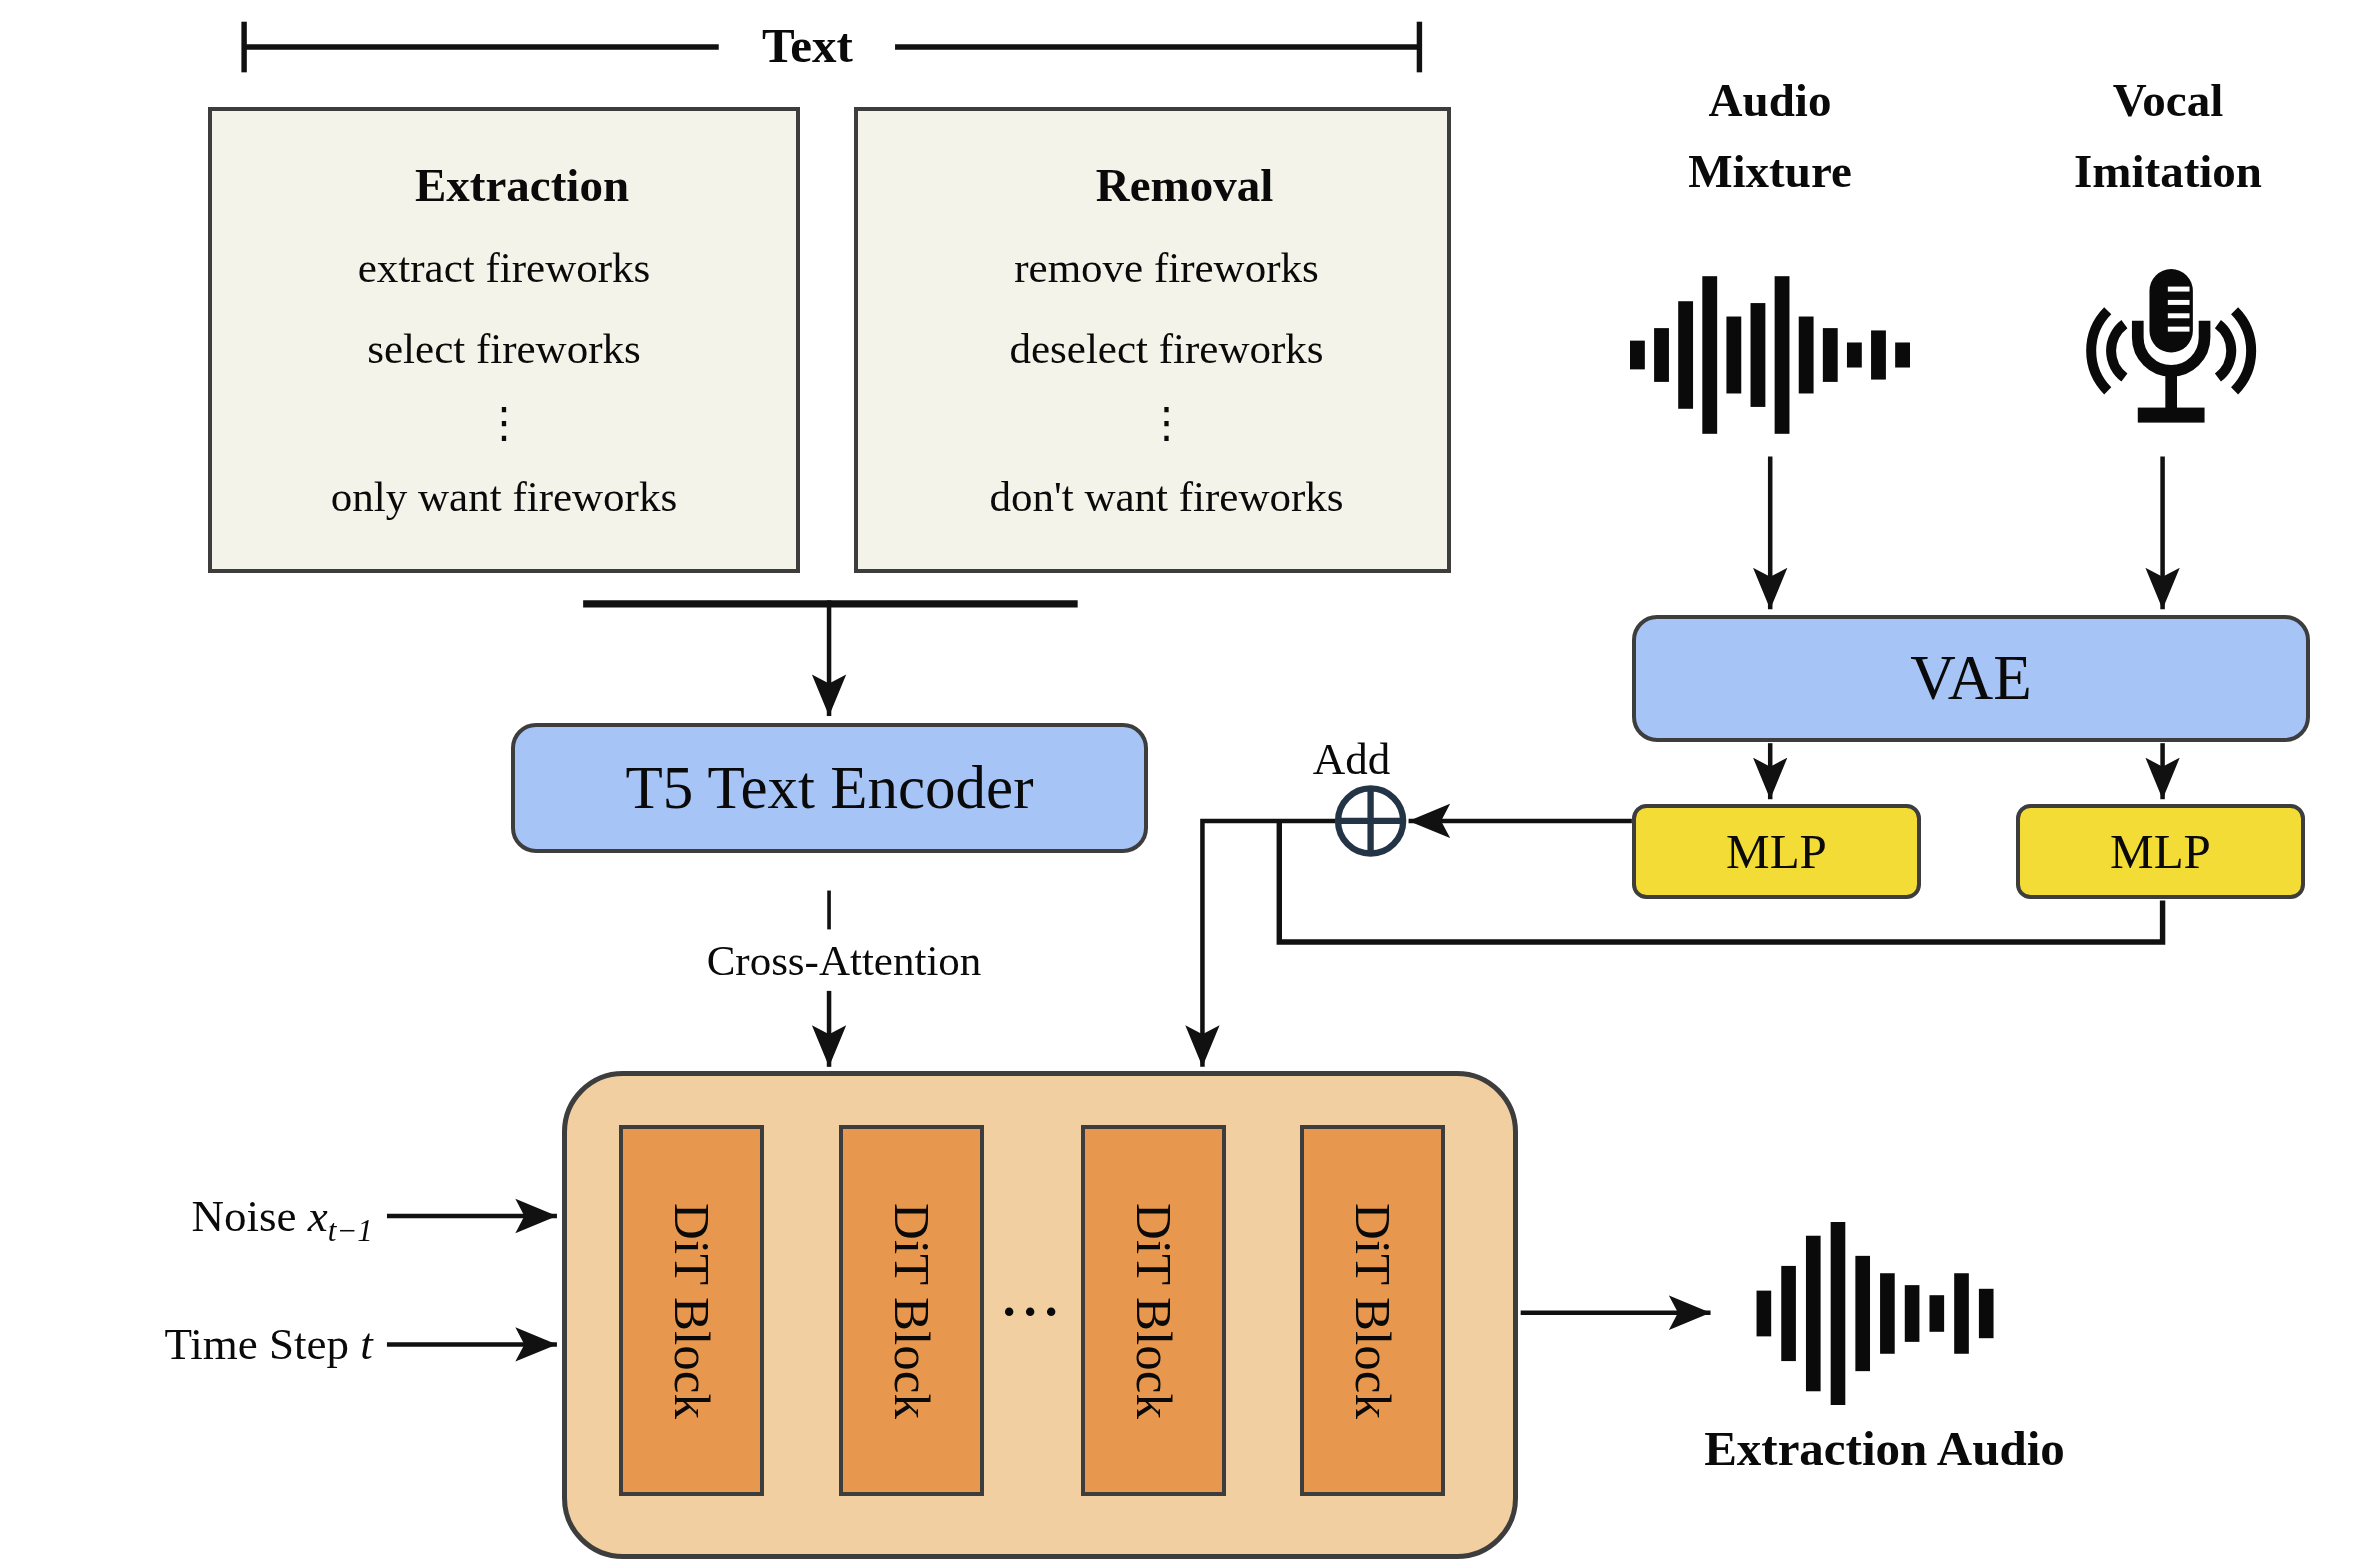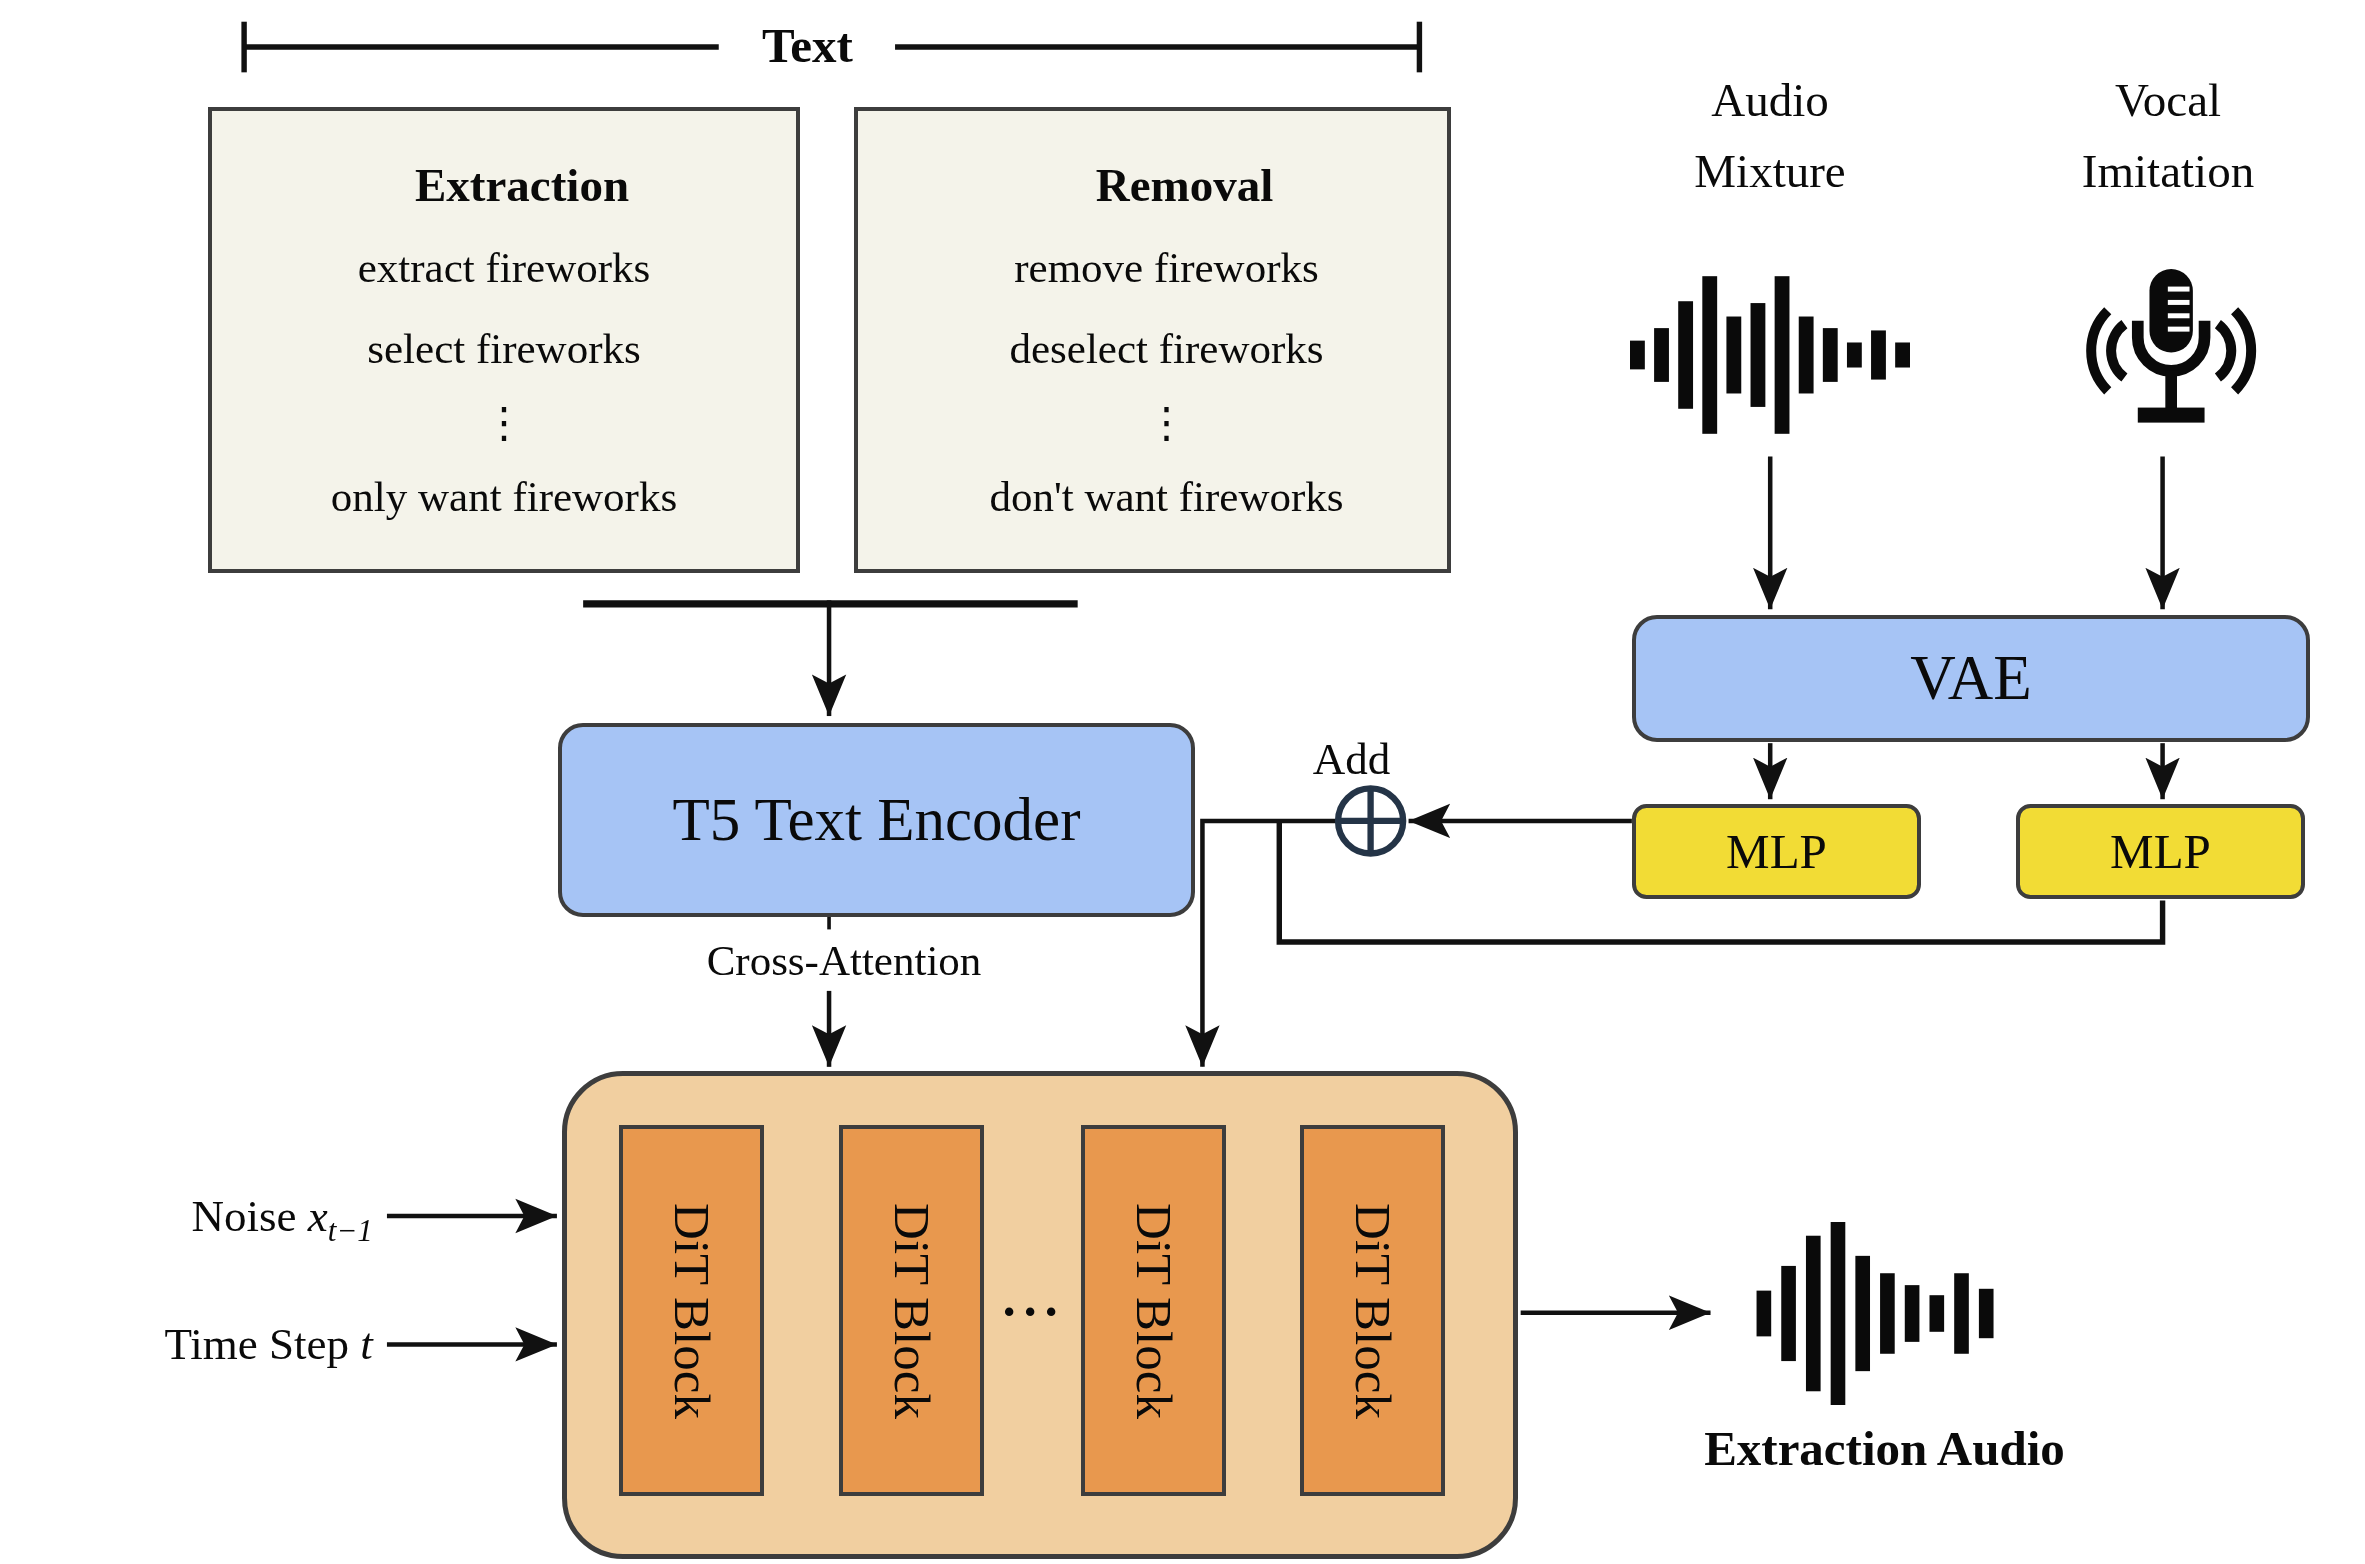--- a/index.html
+++ b/index.html
@@ -18,21 +18,21 @@
     display:flex;flex-direction:column;align-items:center;justify-content:space-evenly;
     padding:12.7px 9px;}
   #box-extraction{left:208px;top:107px;width:592px;height:466px;}
   #box-removal{left:854px;top:107px;width:597px;height:466px;padding-left:37px;}
   .prompt-title{font-size:47px;font-weight:bold;line-height:1;margin-left:36px;}
   .prompt-item{font-size:43px;line-height:1;}
   .prompt-dots{font-size:42px;line-height:.7;font-family:"DejaVu Sans",sans-serif;}
 
   .blue-box{position:absolute;background:var(--encoder-fill);border:4.5px solid var(--border-dark);
     border-radius:25px;display:flex;align-items:center;justify-content:center;}
-  #t5-box{left:511px;top:723px;width:637px;height:194px;font-size:61px;margin-left:47px;}
+  #t5-box{left:511px;top:723px;width:637px;height:130px;font-size:61px;}
   #vae-box{left:1632px;top:615px;width:678px;height:127px;font-size:63px;}
 
   .mlp-box{position:absolute;background:var(--mlp-fill);border:4.5px solid var(--border-dark);
     border-radius:14.5px;display:flex;align-items:center;justify-content:center;font-size:49px;
     top:804px;width:289px;height:95px;}
   #mlp-left{left:1632px;} #mlp-right{left:2016px;}
 
   #dit-container{position:absolute;left:562px;top:1071px;width:956px;height:488px;
     background:var(--dit-container-fill);border:5.4px solid var(--border-dark);border-radius:61px;}
   .dit-block{position:absolute;top:1125px;width:145px;height:371px;background:var(--dit-block-fill);
@@ -41,21 +41,21 @@
   #dit-1{left:619px;} #dit-2{left:839px;} #dit-3{left:1081px;} #dit-4{left:1300px;}
   #dit-ellipsis{position:absolute;left:983px;top:1282px;width:98px;text-align:center;
     font-size:52px;font-weight:bold;letter-spacing:3.6px;}
 
   
   .lbl{position:absolute;line-height:1.15;}
   #text-bracket-label{left:717px;top:18px;width:181px;text-align:center;font-size:49px;font-weight:bold;}
   #cross-attn-label{left:618px;top:936px;width:452px;text-align:center;font-size:43px;}
   #add-label{left:1261px;top:734px;width:181px;text-align:center;font-size:45px;}
   .src-label{position:absolute;top:65px;width:380px;text-align:center;font-size:47px;
-    font-weight:normal;line-height:1.5;}
+    font-weight:bold;line-height:1.5;}
   #label-audio-mixture{left:1580px;} #label-vocal-imitation{left:1978px;}
   .in-label{position:absolute;width:380px;text-align:right;font-size:45px;}
   #noise-label{left:-7.2px;top:1190px;} #time-label{left:-7.2px;top:1318px;}
   .mvar{font-style:italic;}
   .in-label sub{font-size:31px;margin-top:20px;}
   #output-caption{left:1618px;top:1421px;width:533px;text-align:center;font-size:49px;font-weight:bold;}
   #output-subcaption{left:1618px;top:1484px;width:533px;text-align:center;font-size:40px;}
 
   .icon{position:absolute;}
   #waveform-mixture{left:1630px;top:276px;width:280px;height:158px;}

